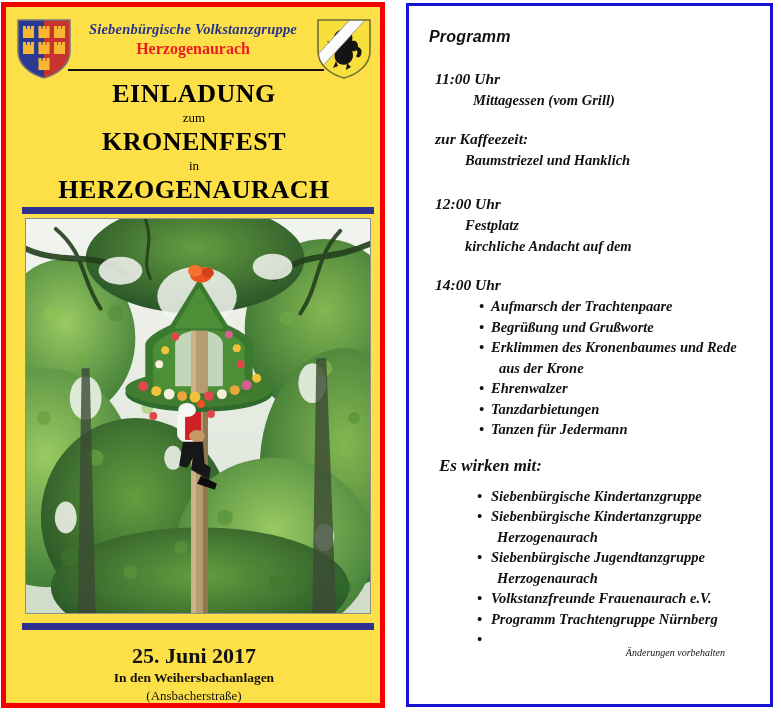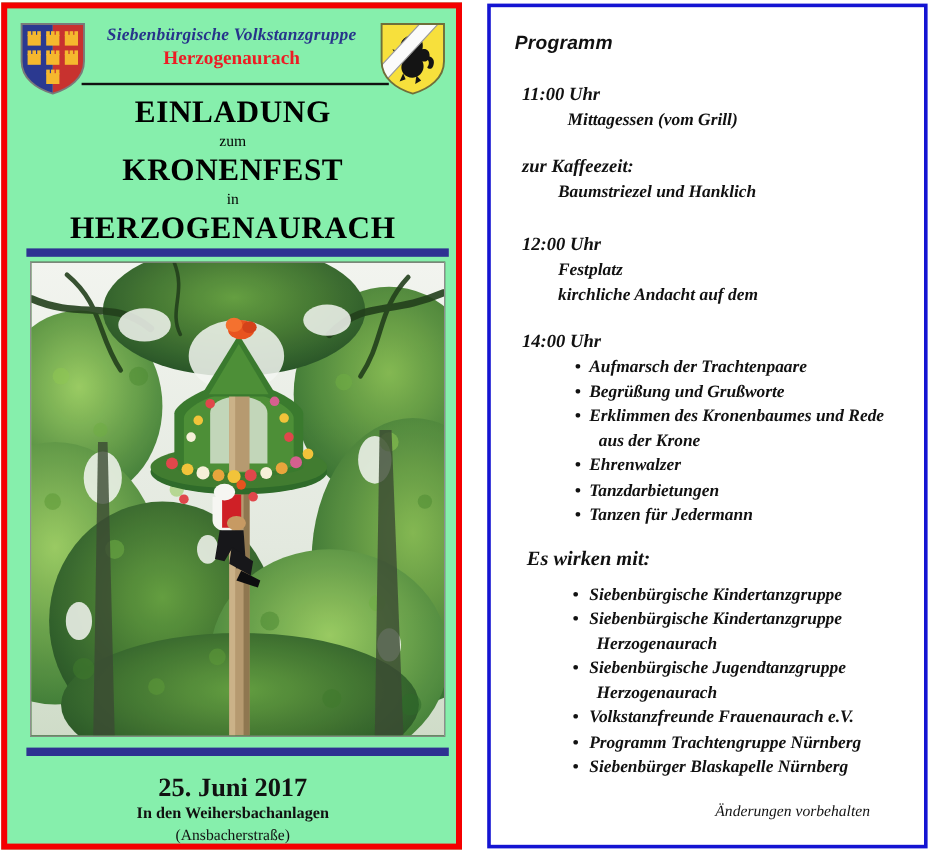--- a/index.html
+++ b/index.html
@@ -3,21 +3,21 @@
 <meta charset="utf-8">
 <style>
   html,body{margin:0;padding:0;background:#ffffff;}
   body{width:781px;height:712px;overflow:hidden;font-family:"Liberation Serif",serif;}
 
   .page{position:relative;width:781px;height:712px;background:#ffffff;}
 
   
   .flyer{
     position:absolute;left:1px;top:2px;width:384px;height:706px;
-    border:5px solid #f40000;background:#86efac;box-sizing:border-box;
+    border:5px solid #f40000;background:#fde047;box-sizing:border-box;
   }
   .flyer-inner{position:relative;width:100%;height:100%;}
 
   
   .crest{position:absolute;top:10px;width:60px;height:64px;}
   .crest-left{left:8px;}
   .crest-right{left:308px;}
   .crest svg{display:block;width:60px;height:64px;}
 
   .org-head{
@@ -100,21 +100,21 @@
   }
   ul.wlist{list-style:none;margin:0;padding:0;}
   ul.wlist li{
     font-family:"Liberation Serif",serif;font-style:italic;font-weight:bold;
     font-size:14.5px;line-height:20.5px;position:relative;padding-left:66px;
   }
   ul.wlist li .bullet{position:absolute;left:52px;top:0;}
   ul.wlist li .cont{display:block;padding-left:6px;}
 
   .note{
-    font-family:"Liberation Serif",serif;font-style:italic;font-size:13px;
+    font-family:"Liberation Serif",serif;font-style:italic;font-size:10px;
     text-align:right;padding-right:34px;margin-top:18px;color:#111;
   }
 </style>
 </head>
 <body>
 
 <div class="page">
 
   <div class="flyer">
     <div class="flyer-inner">
@@ -462,21 +462,20 @@
           <li>
             <span class="bullet">•</span>
             <span>Volkstanzfreunde Frauenaurach e.V.</span>
           </li>
           <li>
             <span class="bullet">•</span>
             <span>Programm Trachtengruppe Nürnberg</span>
           </li>
           <li>
             <span class="bullet">•</span>
-            <span>Siebenbürger Blaskapelle Nürnberg</span>
           </li>
         </ul>
 
         <div class="note">Änderungen vorbehalten</div>
       </div>
     </div>
   </div>
 
 </div>
 

